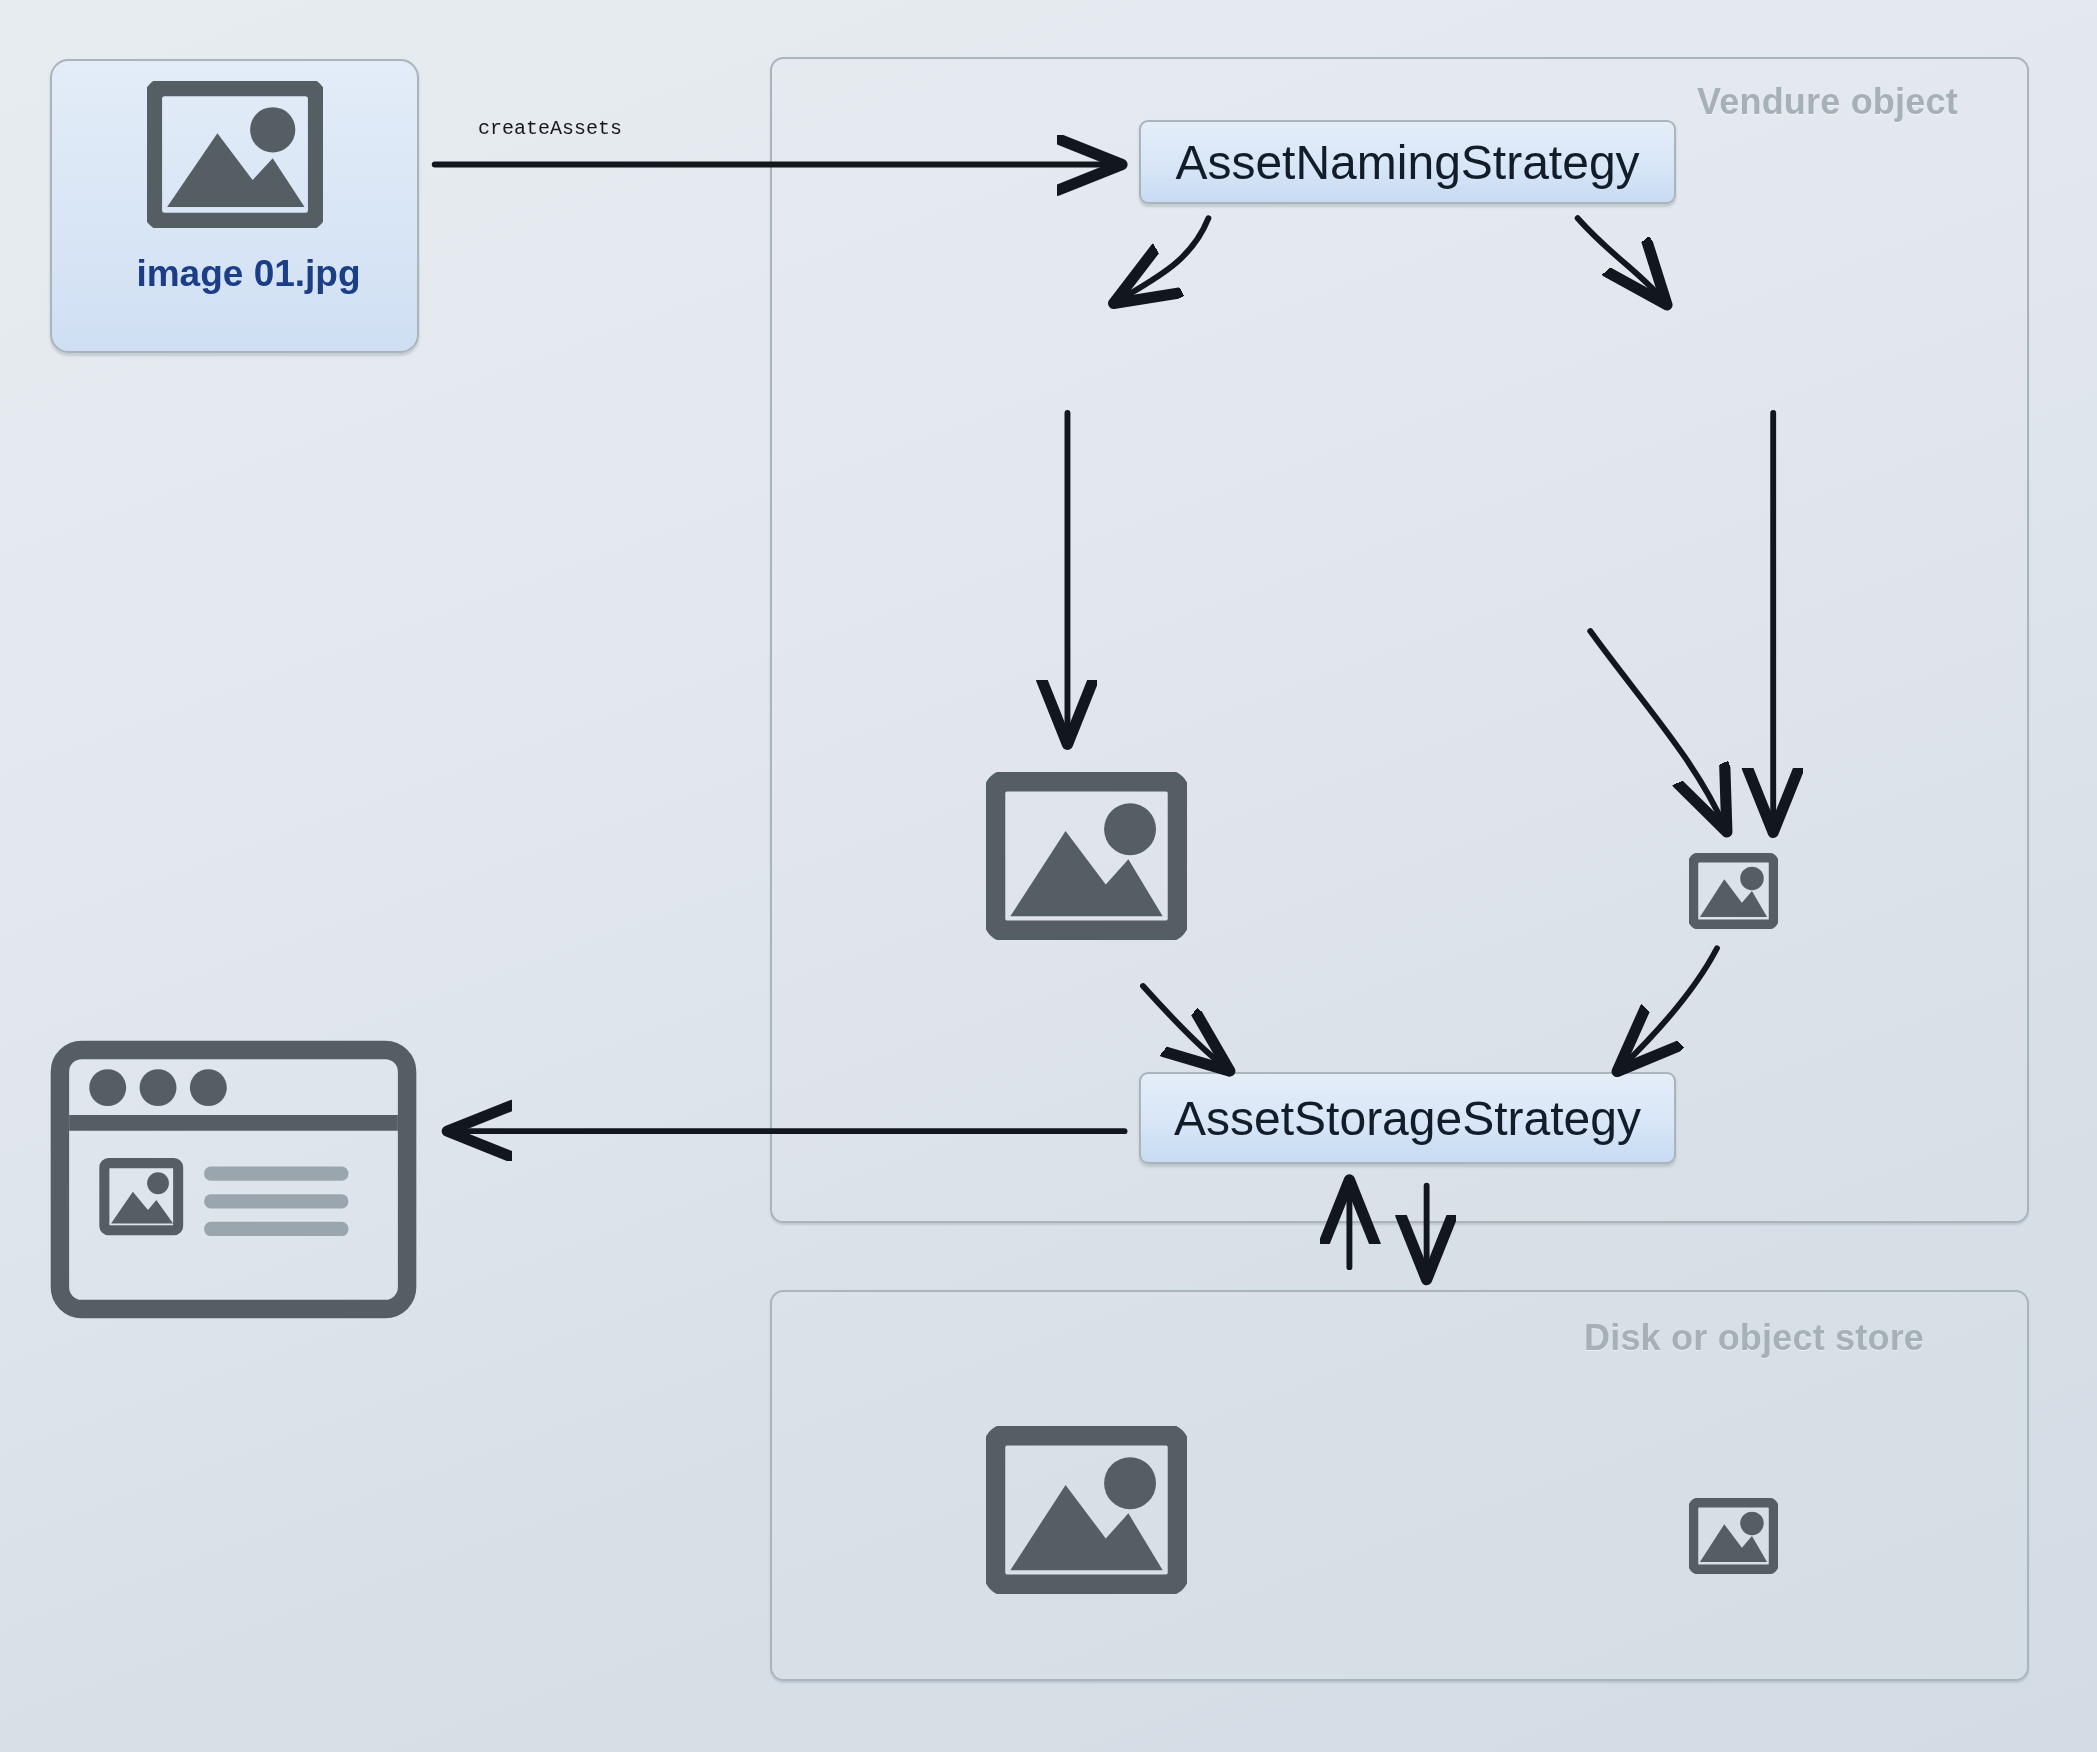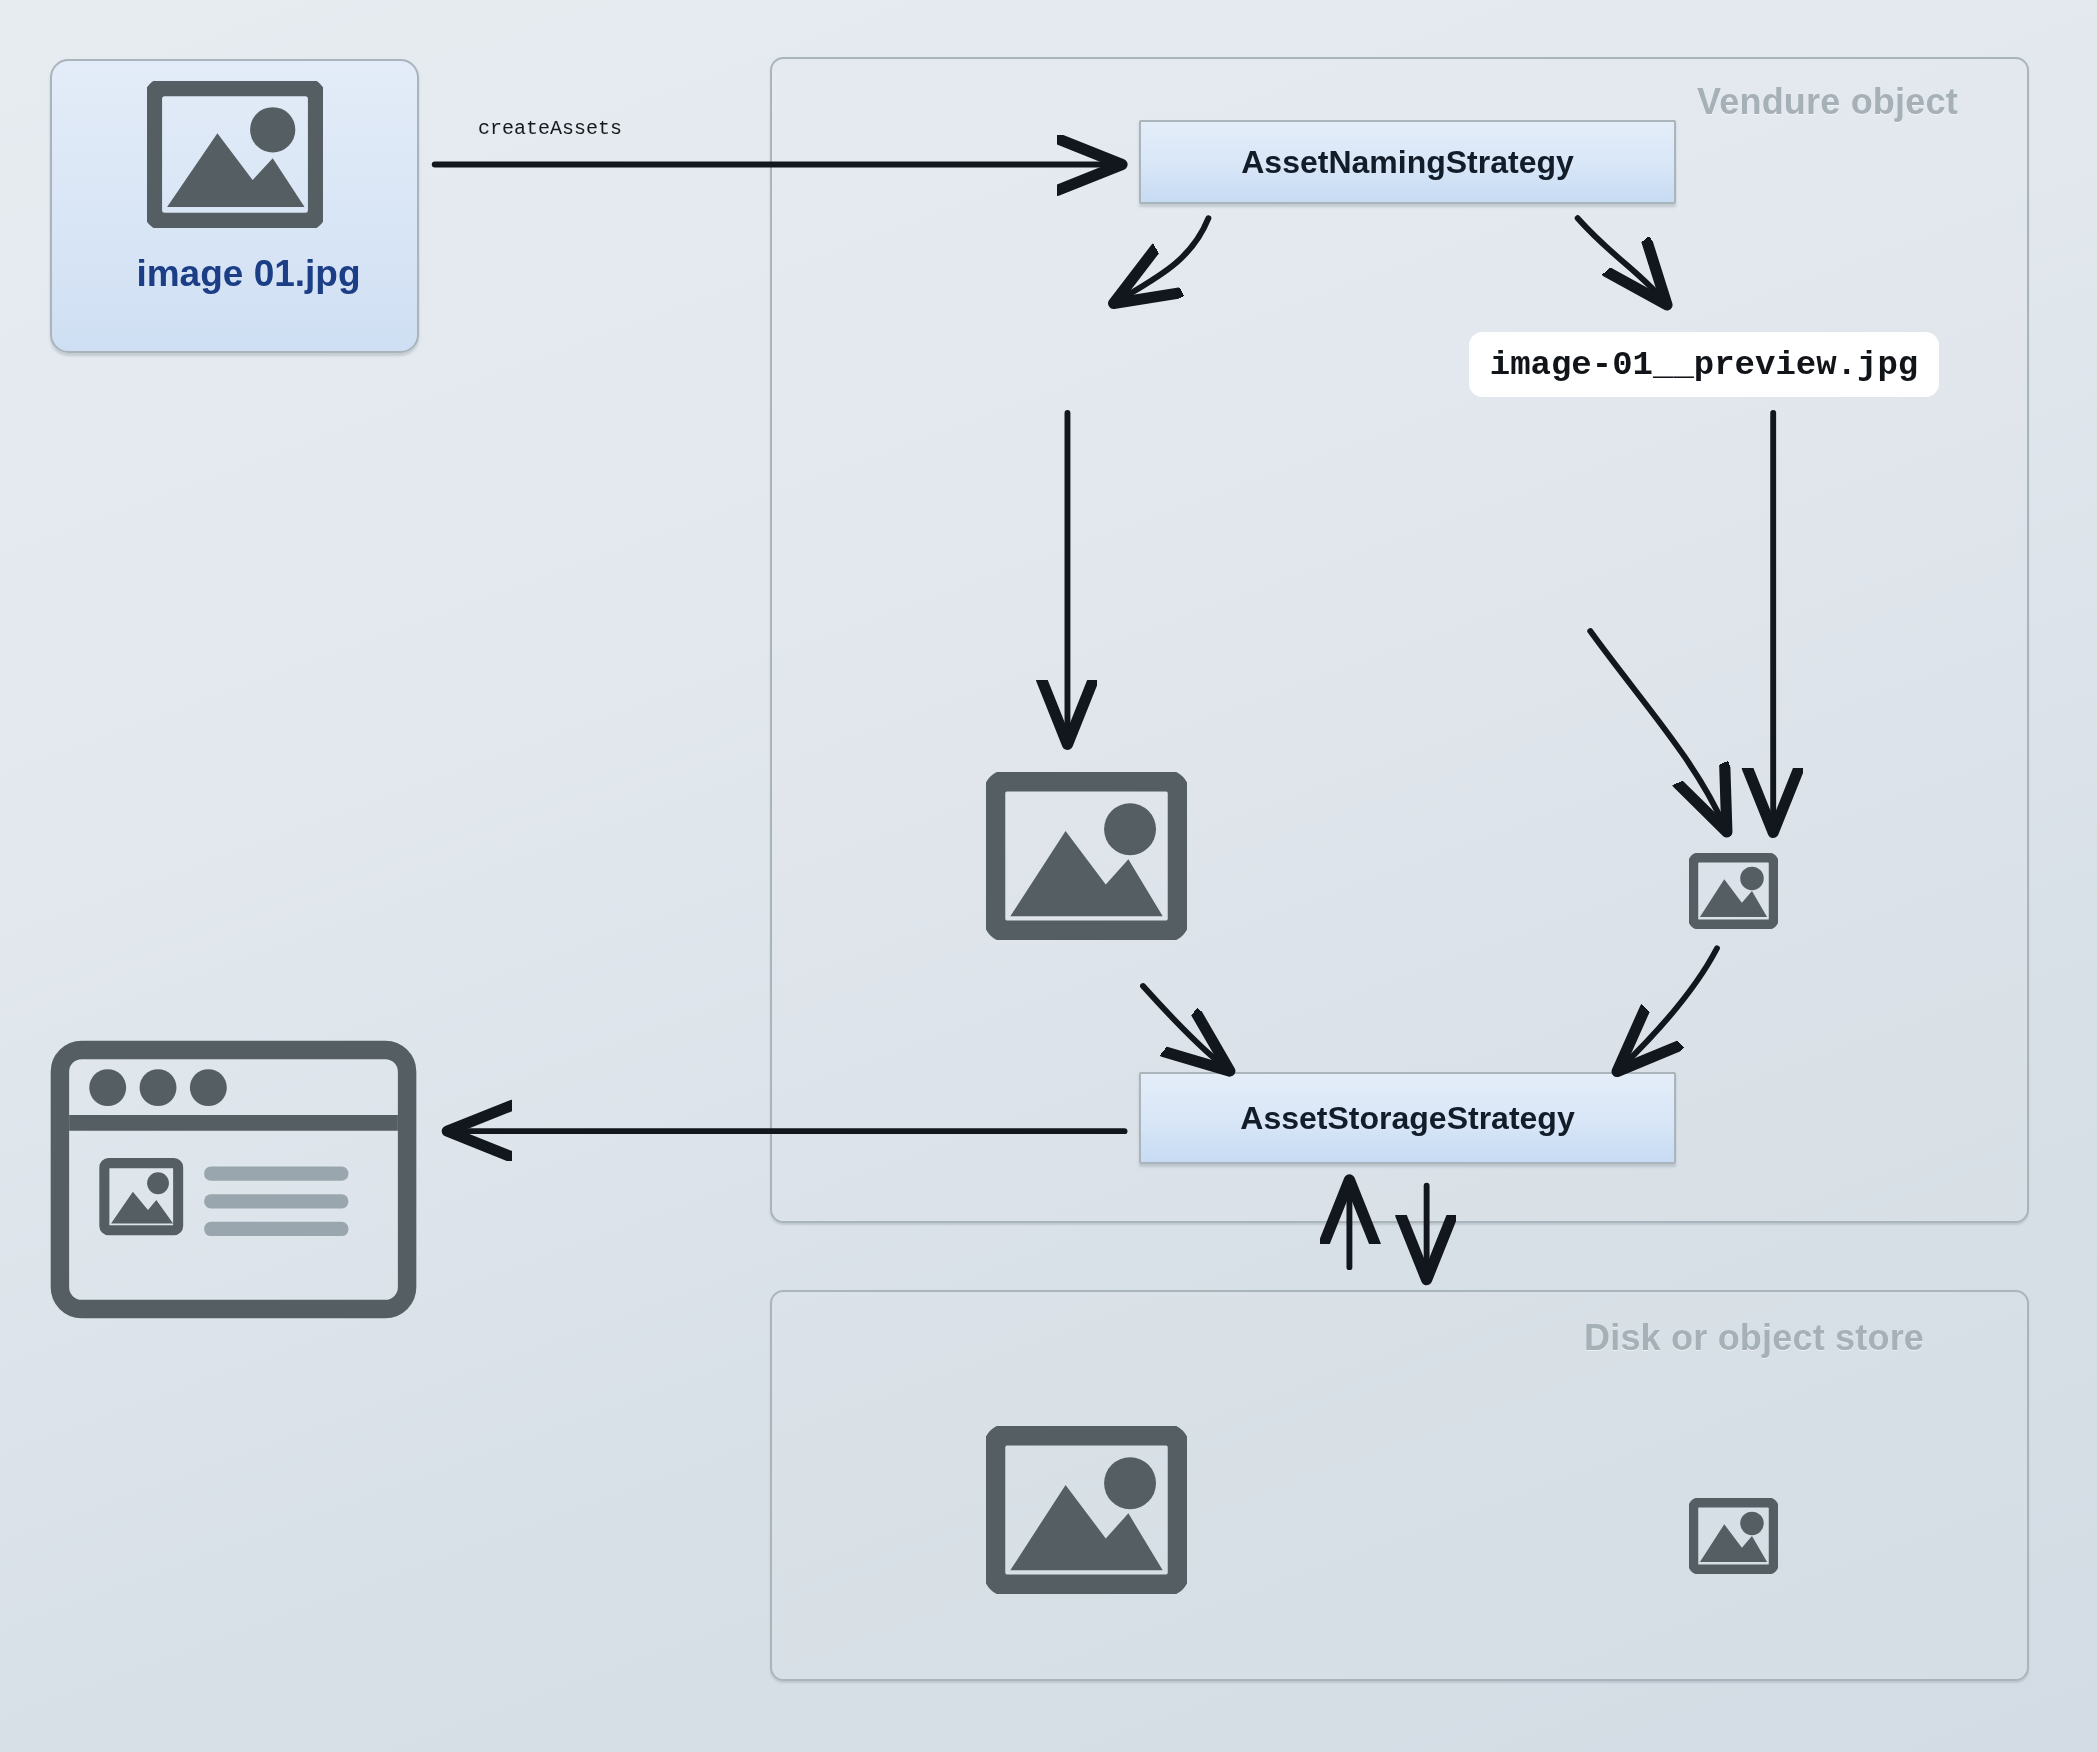--- a/index.html
+++ b/index.html
@@ -46,27 +46,27 @@
     font-size:37px;
     font-weight:bold;
     white-space:nowrap;
   }
 
   
   .pill{
     position:absolute;
     box-sizing:border-box;
     border:2.5px solid #a9b4bb;
-    border-radius:2px;
+    border-radius:9px;
     background:linear-gradient(180deg,#e4edf9 0%,#d8e6f7 55%,#c7dbf3 100%);
     box-shadow:0 2.5px 2.5px rgba(120,132,142,0.3);
     display:flex;align-items:center;justify-content:center;
     color:#131c29;
-    font-size:32px;
-    font-weight:bold;
+    font-size:48px;
+    font-weight:normal;
     white-space:nowrap;
   }
 
   
   .chip{
     position:absolute;
     box-sizing:border-box;
     border-radius:13.4px;
     background:#ffffff;
     display:flex;align-items:center;justify-content:center;
@@ -127,21 +127,20 @@
       <rect x="185" y="218" width="172" height="17" rx="8" fill="#9aa6ad"></rect>
     </svg>
   </div>
 
   <div class="pill" style="left:1139px;top:120px;width:537px;height:84px;">AssetNamingStrategy</div>
 
 
   <div class="pill" style="left:1139px;top:1072px;width:537px;height:92px;">AssetStorageStrategy</div>
 
 
-  <div class="chip" style="left:1469px;top:332px;width:470px;height:65px;">image-01__preview.jpg</div>
 
   <div class="ico" style="left:986px;top:772px;">
     <svg width="201" height="168" viewBox="0 0 240 200" aria-hidden="true">
       <rect x="10" y="10" width="220" height="180" rx="15" ry="15" fill="none" stroke="#555f63" stroke-width="26"></rect>
       <circle cx="172" cy="68" r="31" fill="#555f63"></circle>
       <path d="M29 172 L95 70 L143 134 L170 104 L211 172 Z" fill="#555f63"></path>
     </svg>
   </div>
 
   <div class="ico" style="left:1689px;top:853px;">

